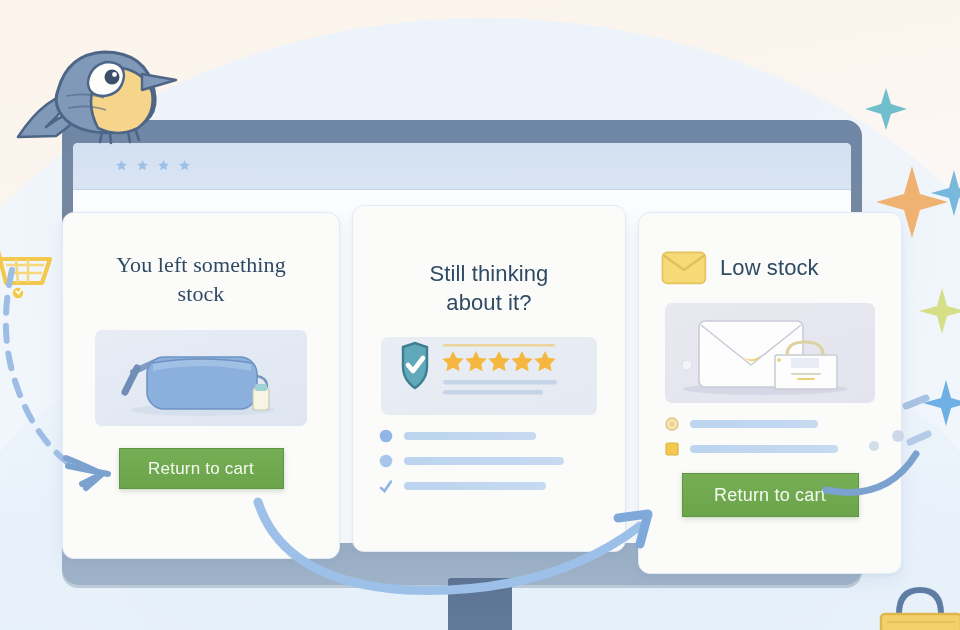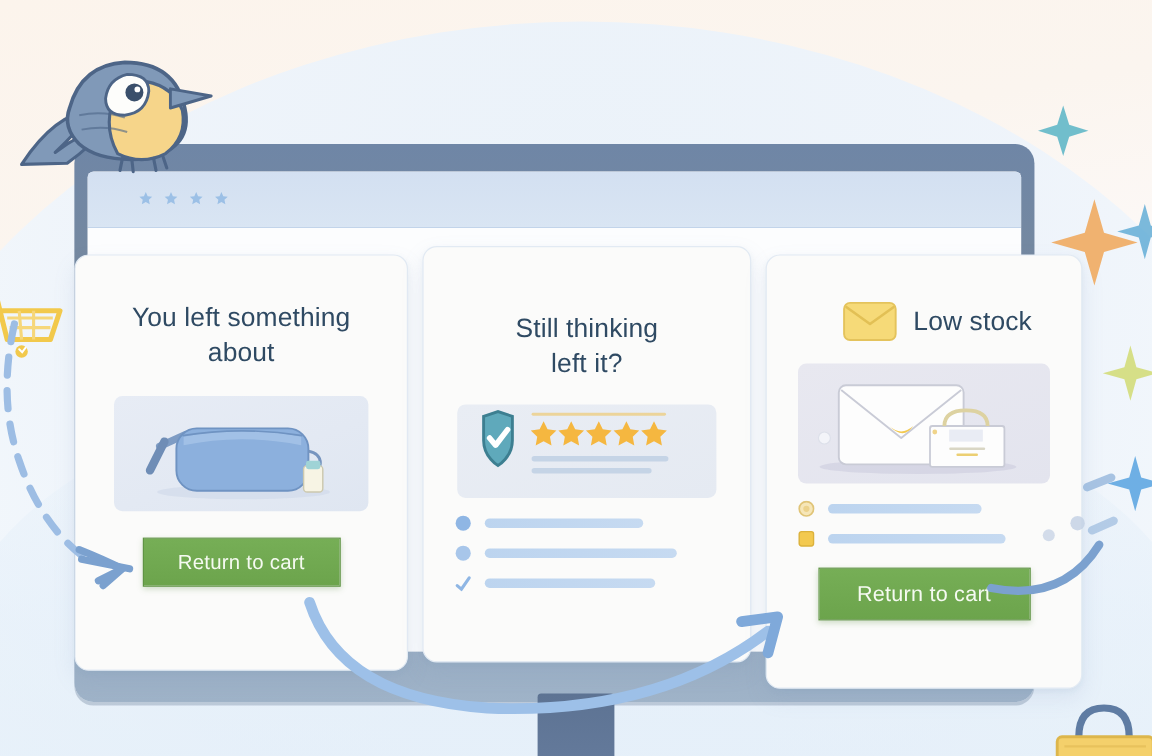--- a/index.html
+++ b/index.html
@@ -57,24 +57,24 @@
   }
   #card-1{left:62px;top:212px;width:276px;height:345px;}
   #card-2{left:352px;top:205px;width:272px;height:345px;}
   #card-3{left:638px;top:212px;width:262px;height:360px;}
 
   .card-title{
     color:#2f4a63;font-size:22px;line-height:1.3;font-weight:400;letter-spacing:.1px;
     text-align:center;
   }
   .card-title.inline{text-align:left;}
-  #card-1 .card-title{margin:38px 20px 0;}
+  #card-1 .card-title{margin:38px 20px 0;font-family:Liberation Serif, serif;}
   #card-2 .card-title{margin:54px 20px 0;}
 
-  .head-row{display:flex;align-items:center;gap:13px;margin:38px 0 0 22px;justify-content:center;}
+  .head-row{display:flex;align-items:center;gap:13px;margin:38px 0 0 22px;}
 
   
   .img-well{
     border-radius:7px;overflow:hidden;position:relative;
     background:linear-gradient(160deg,#e7ecf5 0%,#e3e9f3 55%,#dfe6f1 100%);
   }
   #card-1 .img-well{margin:22px auto 0;width:212px;height:96px;}
   #card-2 .img-well{margin:20px auto 0;width:216px;height:78px;background:linear-gradient(160deg,#e9edf4 0%,#e5eaf2 100%);}
   #card-3 .img-well{margin:18px auto 0;width:210px;height:100px;background:linear-gradient(160deg,#e8e8f0 0%,#e3e4ee 100%);}
 
@@ -134,21 +134,21 @@
         </div>
       </div>
       <div class="screen-body"></div>
     </div>
   </div>
   <div class="monitor-neck"></div>
 
   <div class="card" id="card-1">
     <div class="card-title">
       <span>You left something</span><br>
-      <span>about</span>
+      <span>stock</span>
     </div>
 
     <div class="img-well">
       <svg width="212" height="96" viewBox="0 0 212 96">
         <ellipse cx="108" cy="80" rx="72" ry="6" fill="#cfd9ea" opacity=".6"></ellipse>
         <path d="M38 42 L60 32" stroke="#7e9cc4" stroke-width="6" stroke-linecap="round" fill="none"></path>
         <path d="M30 62 L42 38" stroke="#6f8db6" stroke-width="7" stroke-linecap="round" fill="none"></path>
         <rect x="52" y="27" width="110" height="52" rx="17" fill="#8cb0dd"></rect>
         <rect x="52" y="27" width="110" height="52" rx="17" fill="none" stroke="#6f93c2" stroke-width="1.6"></rect>
         <path d="M58 34 Q106 24 156 34 L156 41 Q106 31 58 41 Z" fill="#a8c6e8" opacity=".75"></path>
@@ -158,21 +158,21 @@
         <rect x="160" y="54" width="12" height="7" rx="2" fill="#9fd3d6"></rect>
       </svg>
     </div>
 
     <div class="btn-cart">Return to cart</div>
   </div>
 
   <div class="card" id="card-2">
     <div class="card-title">
       <span>Still thinking</span><br>
-      <span>left it?</span>
+      <span>about it?</span>
     </div>
 
     <div class="img-well">
       <svg width="216" height="78" viewBox="0 0 216 78">
         <path d="M22 10 L34 6 L46 10 v20 c0 14 -12 21 -12 21 s-12 -7 -12 -21 z" fill="#5fa9bb" stroke="#3d7f91" stroke-width="2.4"></path>
         <path d="M27 28 l5 6 10 -13" stroke="#ffffff" stroke-width="4.6" fill="none" stroke-linecap="round" stroke-linejoin="round"></path>
         <rect x="62" y="7" width="112" height="2.4" rx="1.2" fill="#ecd49a"></rect>
         <g>
           <path d="M70 14l3.3 6.7 7.4 1-5.4 5.2 1.3 7.3-6.6-3.5-6.6 3.5 1.3-7.3-5.4-5.2 7.4-1z" fill="#f5b740" transform="translate(2,0)"></path>
           <path d="M70 14l3.3 6.7 7.4 1-5.4 5.2 1.3 7.3-6.6-3.5-6.6 3.5 1.3-7.3-5.4-5.2 7.4-1z" fill="#f5b740" transform="translate(25,0)"></path>

